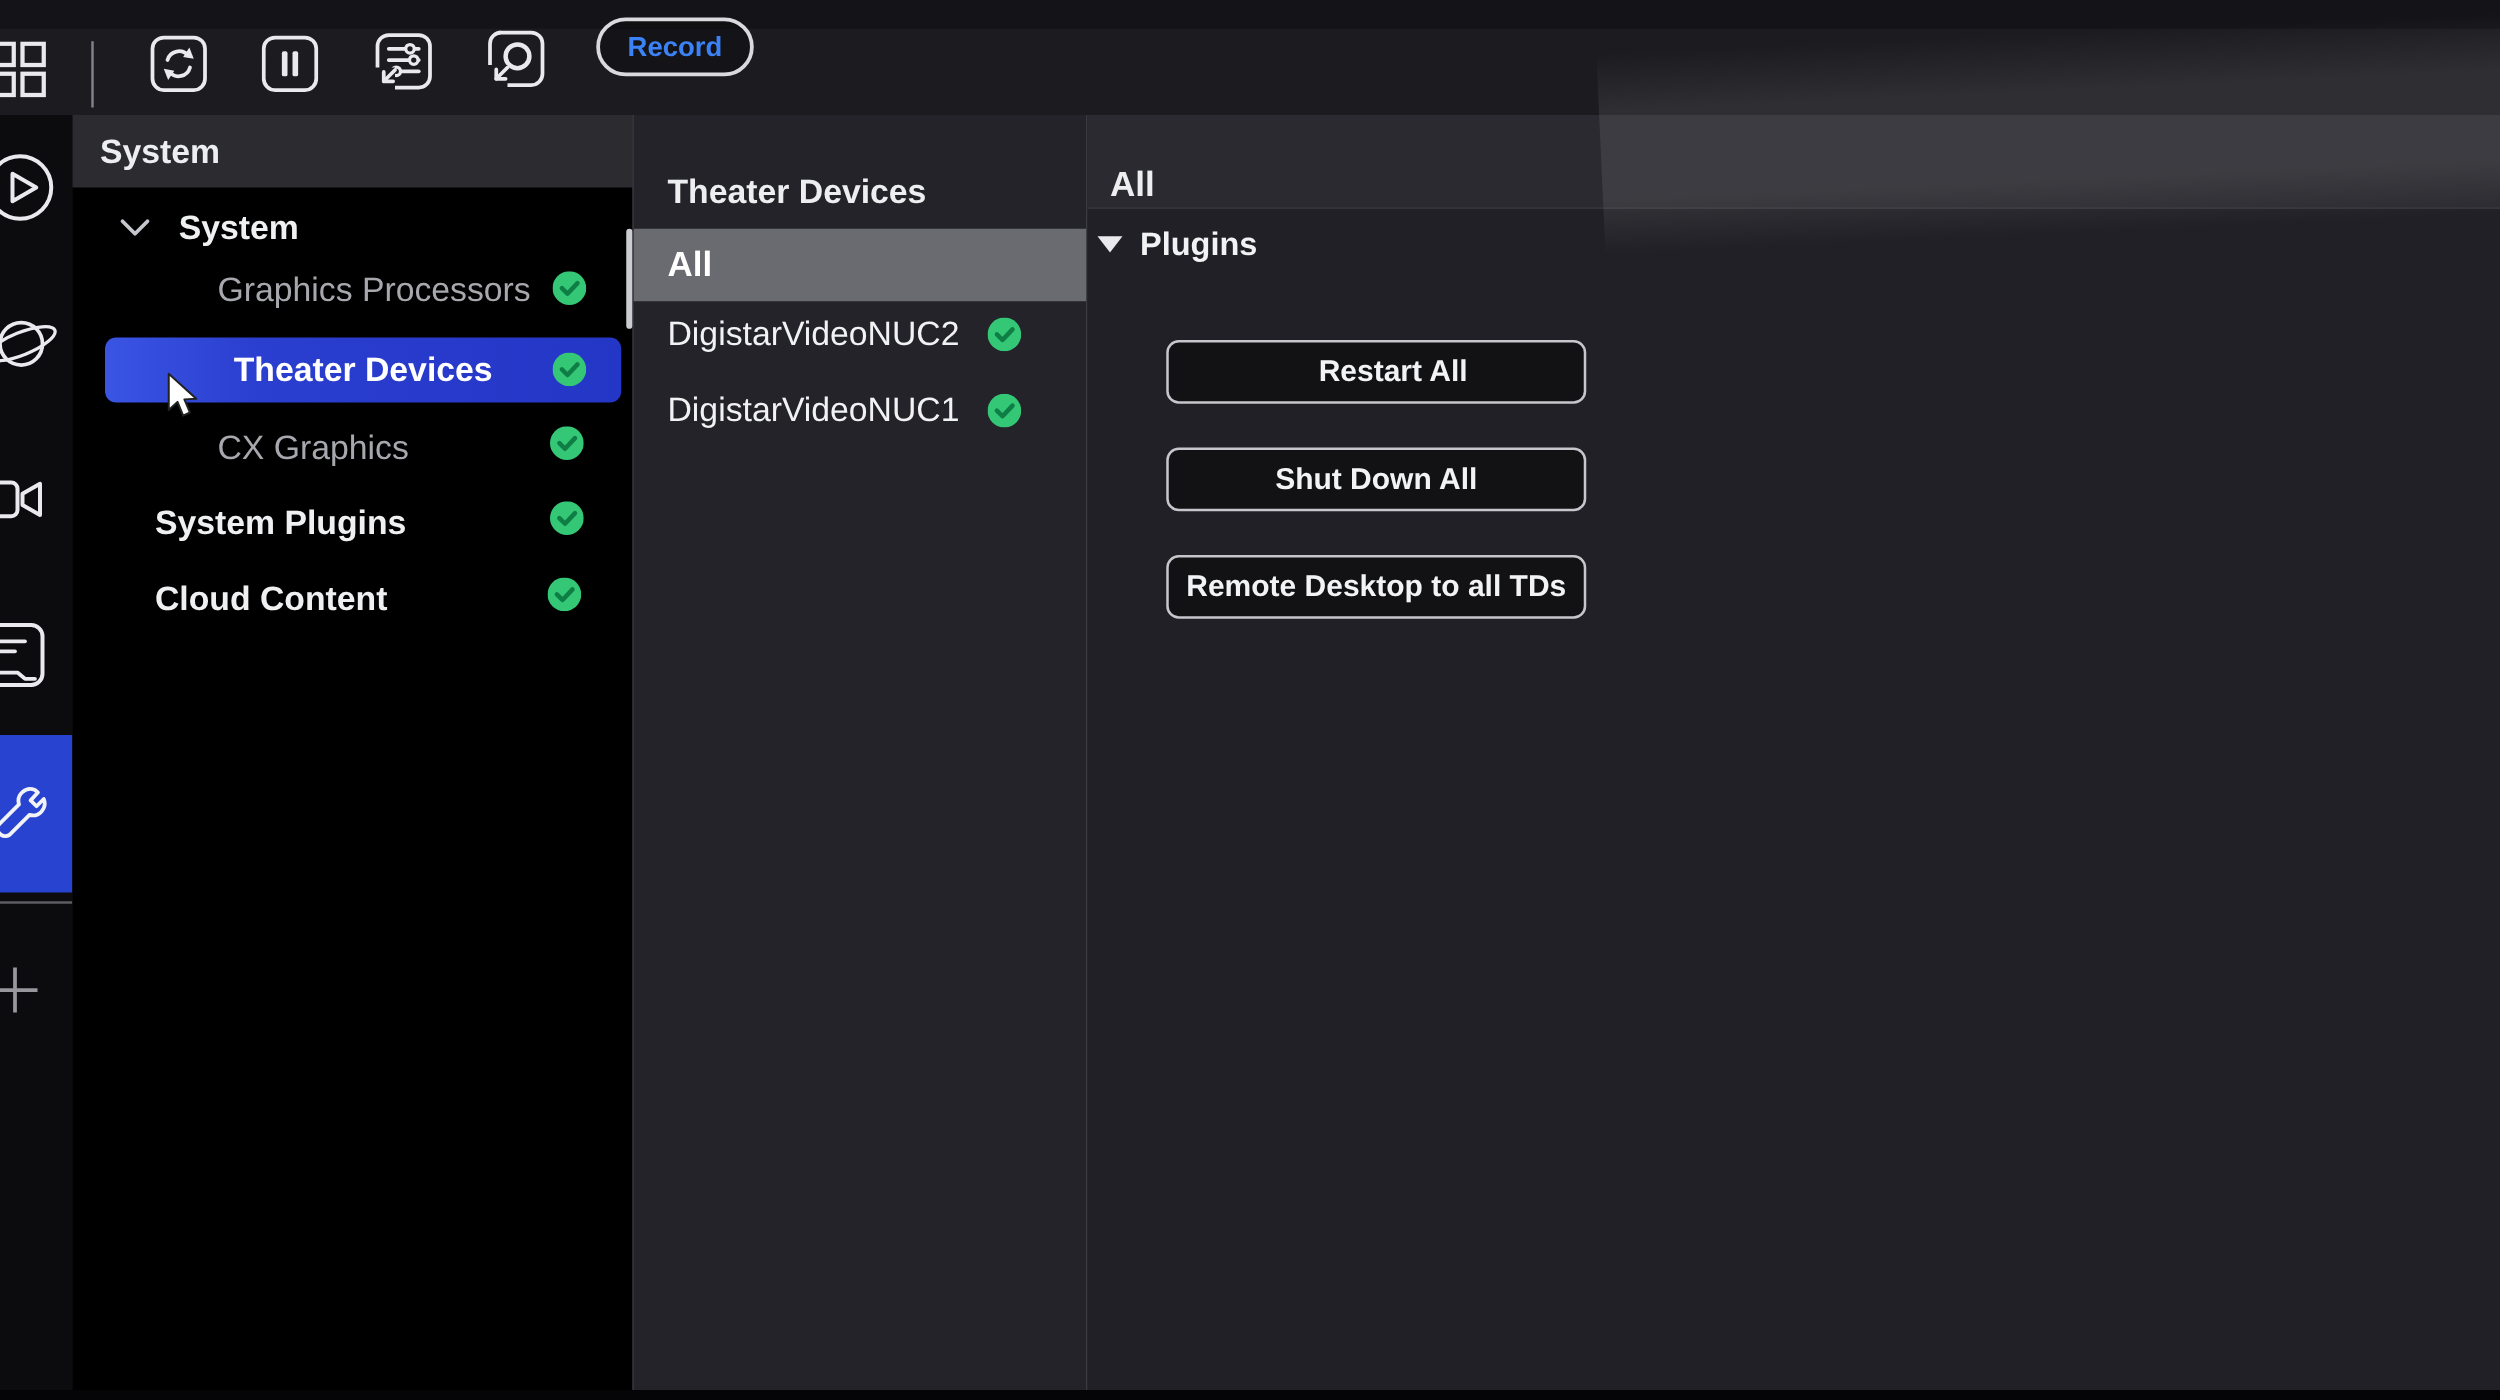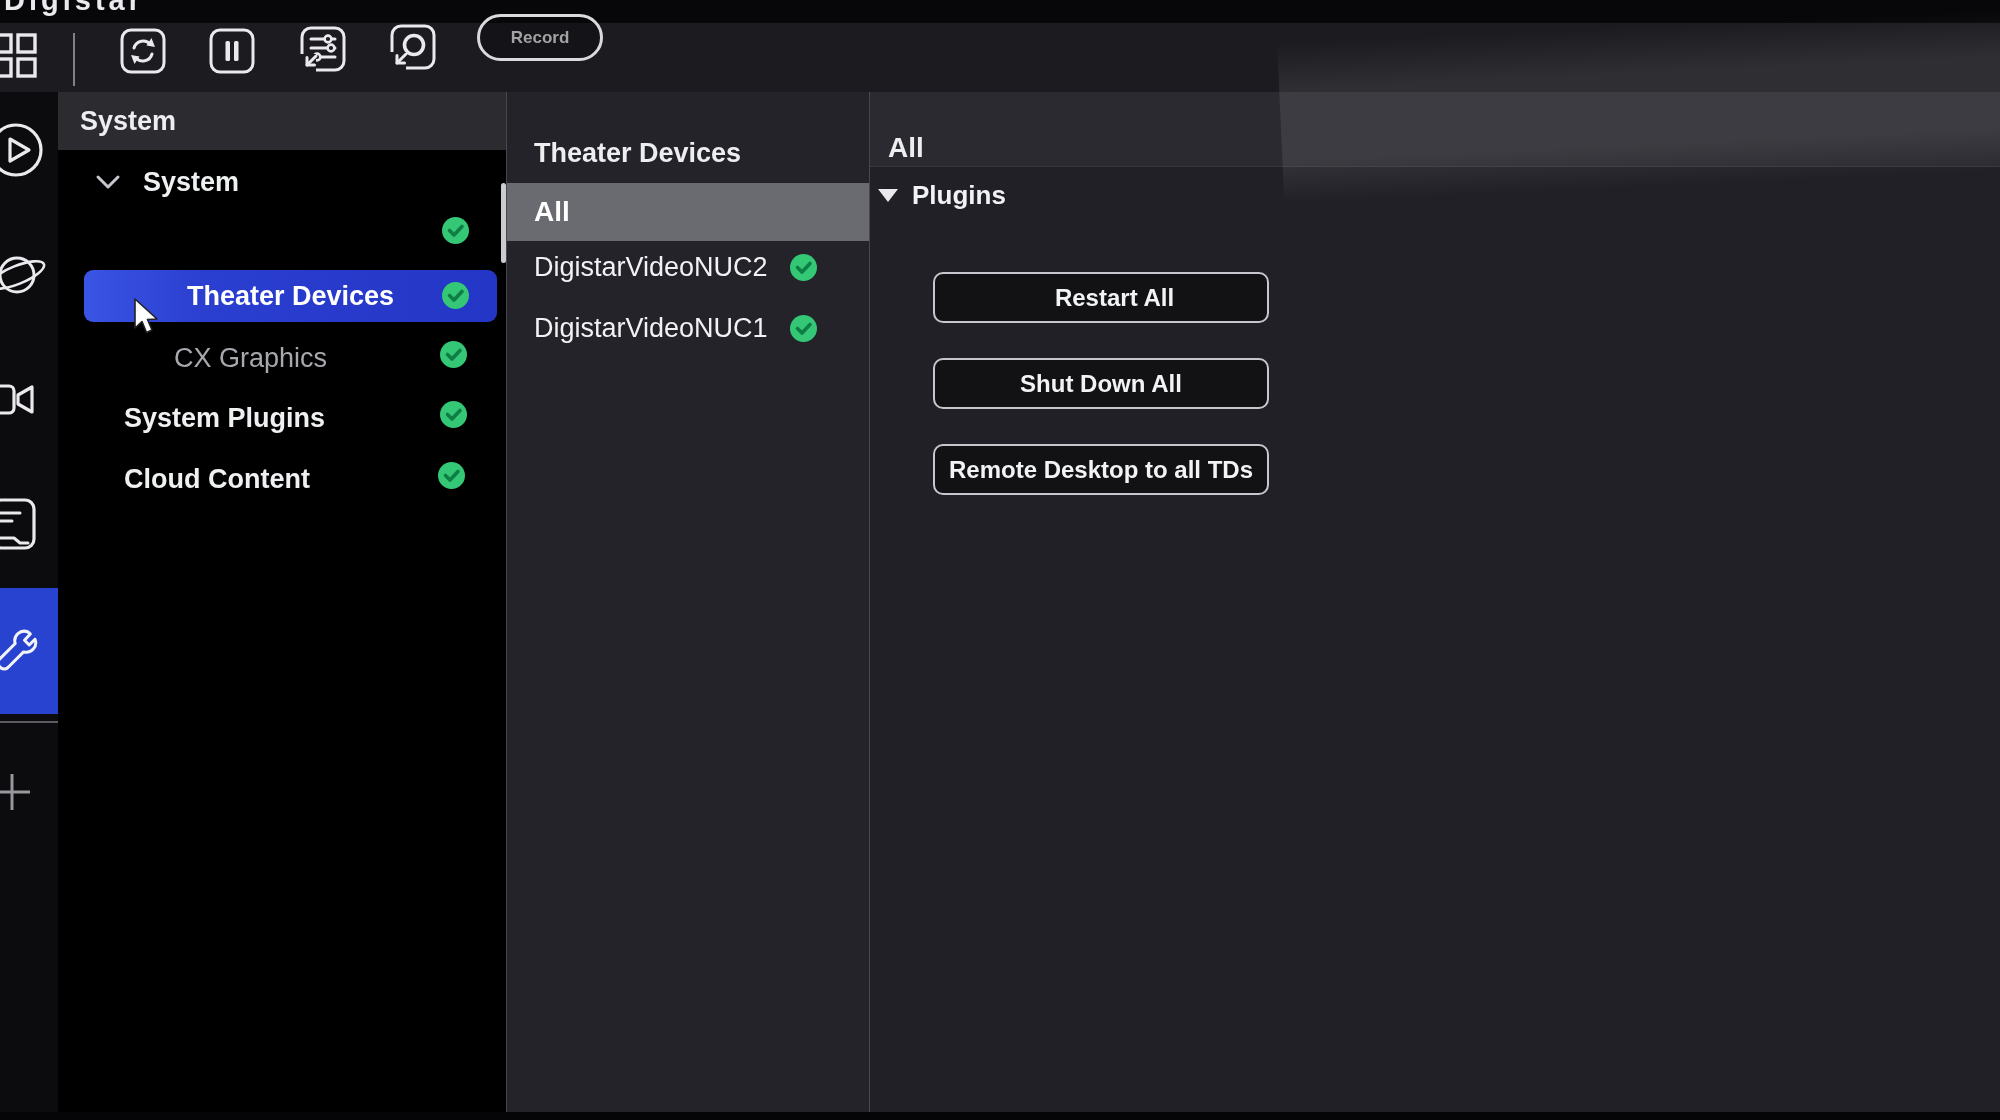--- a/index.html
+++ b/index.html
@@ -9,21 +9,21 @@
 
   
   .topbar { position:absolute; left:0; top:0; width:2000px; height:23px; background:#07070a; overflow:hidden; }
   .brand-clip { position:absolute; left:4px; top:-16px; height:36px; overflow:hidden;
                 color:#e9e9ee; font-size:29px; font-weight:bold; letter-spacing:4px; }
   .toolbar { position:absolute; left:0; top:23px; width:2000px; height:69px; background:#1b1b20; }
   .tb-divider { position:absolute; left:73px; top:10px; width:2px; height:53px; background:#80808a; }
   .tb-icon { position:absolute; top:5px; width:46px; height:46px; cursor:pointer; }
   .record-pill { position:absolute; left:477px; top:-9px; width:126px; height:47px;
                  border:3px solid #d9d9de; border-radius:24px; background:rgba(10,10,12,.35);
-                 color:#a3a3a3; font-size:17px; font-weight:bold; display:flex;
+                 color:#3b82f6; font-size:22px; font-weight:bold; display:flex;
                  align-items:center; justify-content:center; cursor:pointer; }
 
   
   .rail { position:absolute; left:0; top:92px; width:58px; height:1020px; background:#0c0c0f; overflow:hidden; }
   .rail-btn { position:absolute; left:0; width:58px; height:70px; cursor:pointer; }
   .rail-active { position:absolute; left:0; top:496px; width:58px; height:126px; background:#2843cf; cursor:pointer; }
   .rail-sep { position:absolute; left:0; top:629px; width:58px; height:2px; background:#5c5c63; }
 
   
   .panel-sys { position:absolute; left:58px; top:92px; width:448px; height:1020px; background:#000000; }
@@ -77,23 +77,20 @@
   <defs>
     <g id="ok-check">
       <circle cx="13.5" cy="13.5" r="13.5" fill="#34c776"></circle>
       <polyline points="7.5,13.5 12,18 20,9.5" fill="none" stroke="#0f7e45" stroke-width="3.6" stroke-linecap="round" stroke-linejoin="round"></polyline>
     </g>
   </defs>
 </svg>
 
 <div class="stage">
 
-  <div class="topbar">
-    <div class="brand-clip">Digistar</div>
-  </div>
 
   <div class="toolbar">
 
     <div class="tb-icon" style="left:-8px; top:10px;">
       <svg width="46" height="46" viewBox="0 0 46 46">
         <rect x="2" y="2" width="17" height="17" fill="none" stroke="#e9e9ee" stroke-width="3.4"></rect>
         <rect x="26" y="2" width="17" height="17" fill="none" stroke="#e9e9ee" stroke-width="3.4"></rect>
         <rect x="2" y="26" width="17" height="17" fill="none" stroke="#e9e9ee" stroke-width="3.4"></rect>
         <rect x="26" y="26" width="17" height="17" fill="none" stroke="#e9e9ee" stroke-width="3.4"></rect>
       </svg>
@@ -200,20 +197,23 @@
       <div class="panel-sys-title">System</div>
     </div>
 
     <div class="tree-row" style="left:37px; top:72px; height:36px;">
       <svg class="chev" width="26" height="16" viewBox="0 0 26 16" style="margin-right:22px;">
         <polyline points="3,3 13,13 23,3" fill="none" stroke="#c6c7cc" stroke-width="3" stroke-linecap="round" stroke-linejoin="round"></polyline>
       </svg>
       <span class="bold">System</span>
     </div>
 
+    <div class="tree-row" style="left:116px; top:122px; height:36px;">
+      <span class="muted">Graphics Processors</span>
+    </div>
     <svg class="check-abs" style="left:384px; top:125px;" viewBox="0 0 27 27">
         <use href="#ok-check"></use>
       </svg>
 
     <div class="sel-blue">
       <span>Theater Devices</span>
     </div>
     <svg class="check-abs" style="left:384px; top:190px;" viewBox="0 0 27 27">
         <use href="#ok-check"></use>
       </svg>

